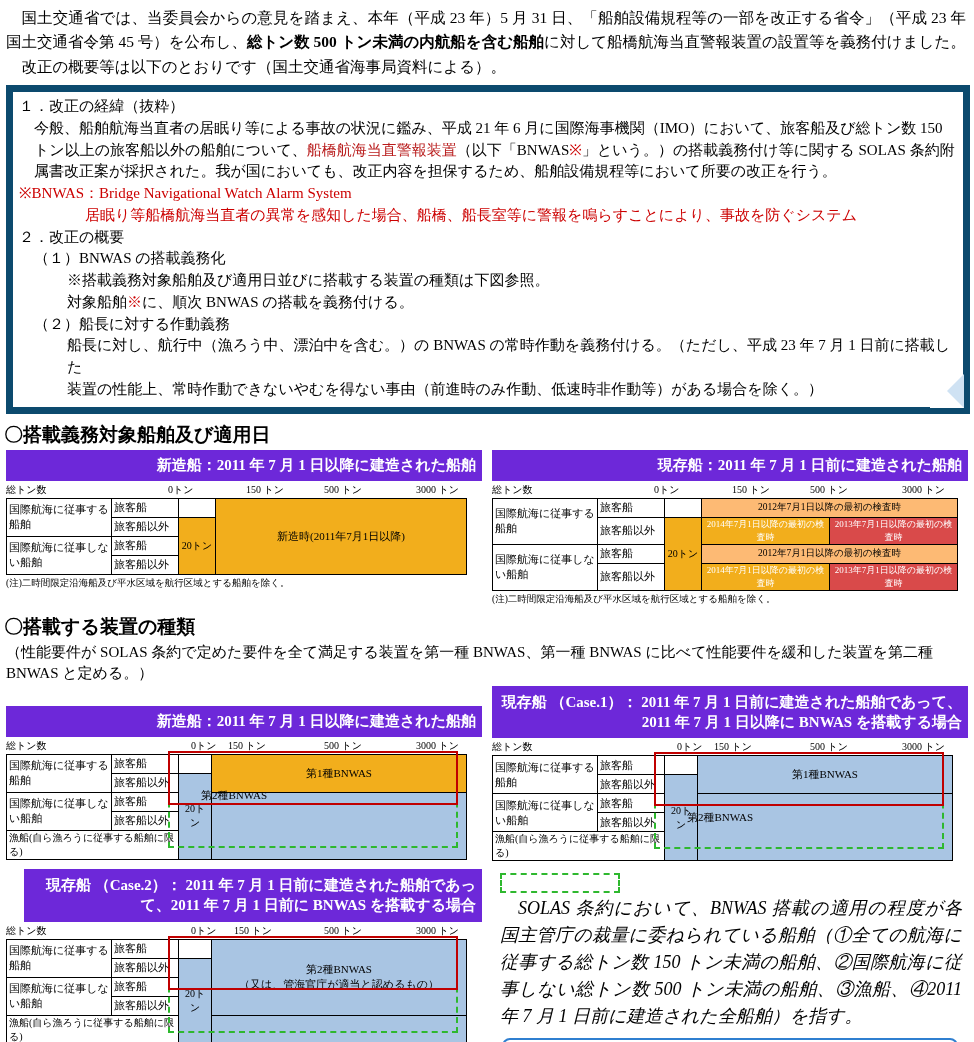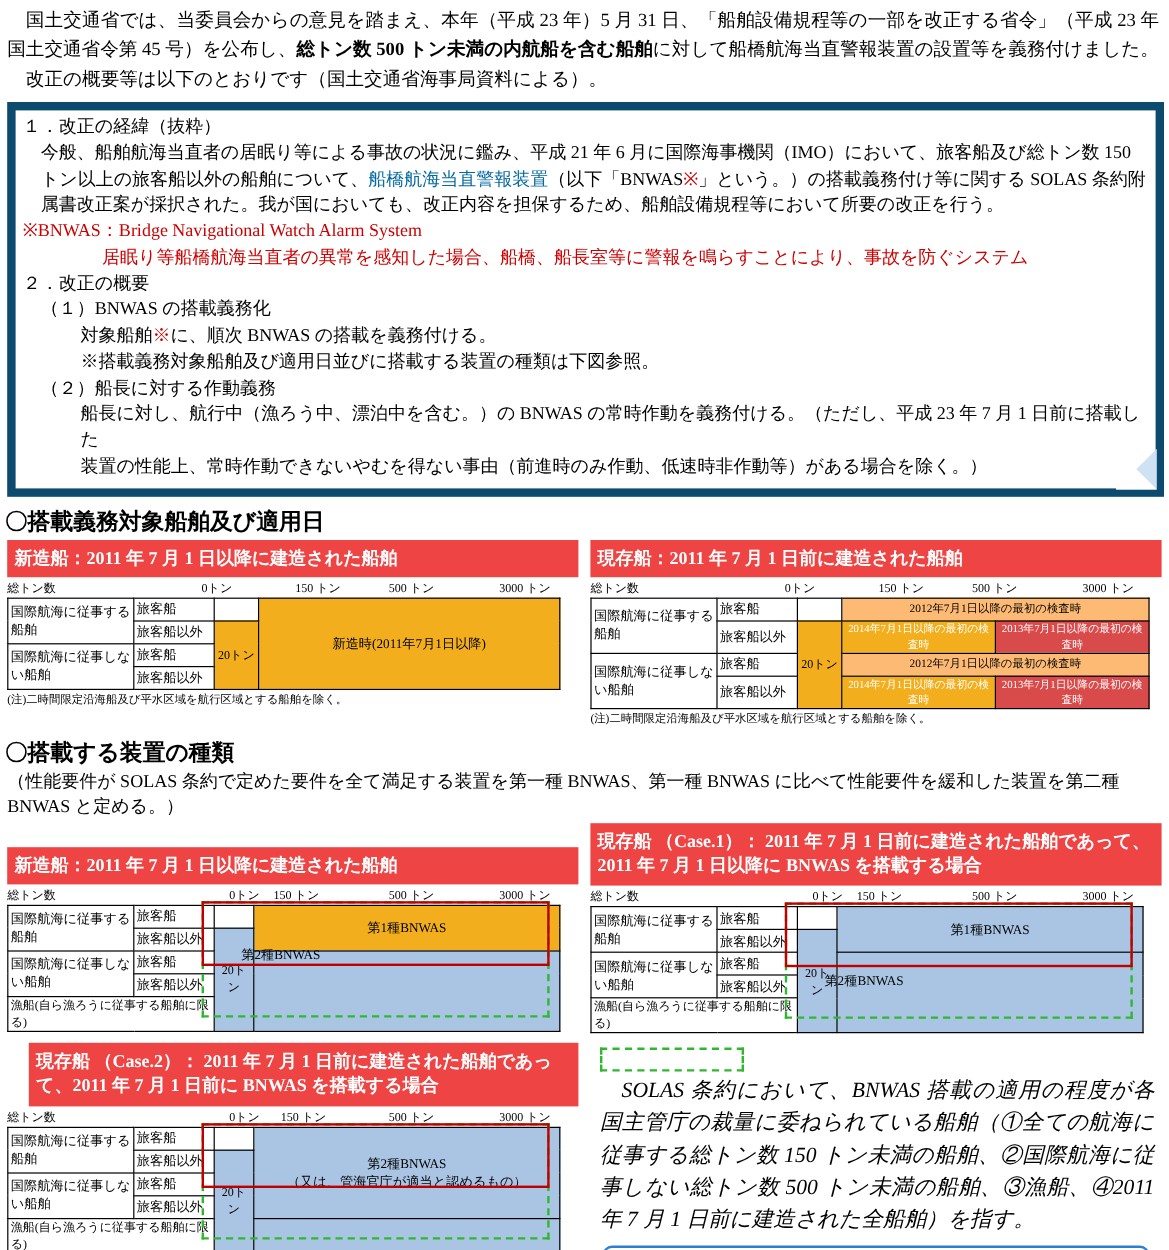--- a/index.html
+++ b/index.html
@@ -29,21 +29,21 @@
     border:7px solid #0c4a6e;
     padding:4px 6px 6px 6px;
     line-height:1.45;
     font-size:15px;
     position:relative;
   }
   .outline div{margin:0;}
   .ind1{padding-left:1em;}
   .ind3{padding-left:3.2em;}
   .ind4{padding-left:4.4em;}
-  .blue{color:#0369a1;margin-top:12px;}
+  .blue{color:#b91c1c;margin-top:12px;}
   .red{color:#cc0000;}
   .corner{
     position:absolute;right:-1px;bottom:-1px;width:0;height:0;
     border-left:34px solid transparent;
     border-bottom:34px solid #cfe2f3;
   }
   .corner2{
     position:absolute;right:-1px;bottom:-1px;width:0;height:0;
     border-left:34px solid #ffffff;
     border-top:34px solid transparent;
@@ -56,23 +56,24 @@
     margin:8px 0 2px 4px;
   }
   .sec-note{
     font-size:15px;
     margin:0 4px 2px 6px;
     line-height:1.4;
   }
 
   
   .blackbar{
-    background:#ef4444;color:#fff;font-weight:bold;
+    background:#6d28d9;color:#fff;font-weight:bold;
     font-size:15px;padding:6px 6px;
     display:block;
+    text-align:right;
   }
   .blackbar.two{line-height:1.35;}
   .axis{
     position:relative;height:15px;font-size:10px;
   }
   .axis span{position:absolute;top:0;white-space:nowrap;}
   .mtab{border-collapse:collapse;font-size:11px;table-layout:fixed;}
   .mtab td{border:1px solid #000;padding:0 2px;height:18px;}
   .lbl-a{width:100px;text-align:left;}
   .lbl-b{width:62px;text-align:left;}
@@ -119,22 +120,22 @@
     <p>改正の概要等は以下のとおりです（国土交通省海事局資料による）。</p>
   </div>
 
   <div class="outline">
     <div>１．改正の経緯（抜粋）</div>
     <div class="ind1"><span>今般、船舶航海当直者の居眠り等による事故の状況に鑑み、平成 21 年 6 月に国際海事機関（IMO）において、旅客船及び総トン数 150 トン以上の旅客船以外の船舶について、</span><span class="blue">船橋航海当直警報装置</span><span>（以下「BNWAS</span><span class="red">※</span><span>」という。）の搭載義務付け等に関する SOLAS 条約附属書改正案が採択された。我が国においても、改正内容を担保するため、船舶設備規程等において所要の改正を行う。</span></div>
     <div class="red">※BNWAS：Bridge Navigational Watch Alarm System</div>
     <div class="red ind4">居眠り等船橋航海当直者の異常を感知した場合、船橋、船長室等に警報を鳴らすことにより、事故を防ぐシステム</div>
     <div>２．改正の概要</div>
     <div class="ind1">（１）BNWAS の搭載義務化</div>
+    <div class="ind3">※搭載義務対象船舶及び適用日並びに搭載する装置の種類は下図参照。</div>
     <div class="ind3"><span>対象船舶</span><span class="red">※</span><span>に、順次 BNWAS の搭載を義務付ける。</span></div>
-    <div class="ind3">※搭載義務対象船舶及び適用日並びに搭載する装置の種類は下図参照。</div>
     <div class="ind1">（２）船長に対する作動義務</div>
     <div class="ind3">船長に対し、航行中（漁ろう中、漂泊中を含む。）の BNWAS の常時作動を義務付ける。（ただし、平成 23 年 7 月 1 日前に搭載した</div>
     <div class="ind3">装置の性能上、常時作動できないやむを得ない事由（前進時のみ作動、低速時非作動等）がある場合を除く。）</div>
     <div class="corner"></div>
     <div class="corner2"></div>
   </div>
 
   <div class="sec-head">〇搭載義務対象船舶及び適用日</div>
 
   <div class="cols">

